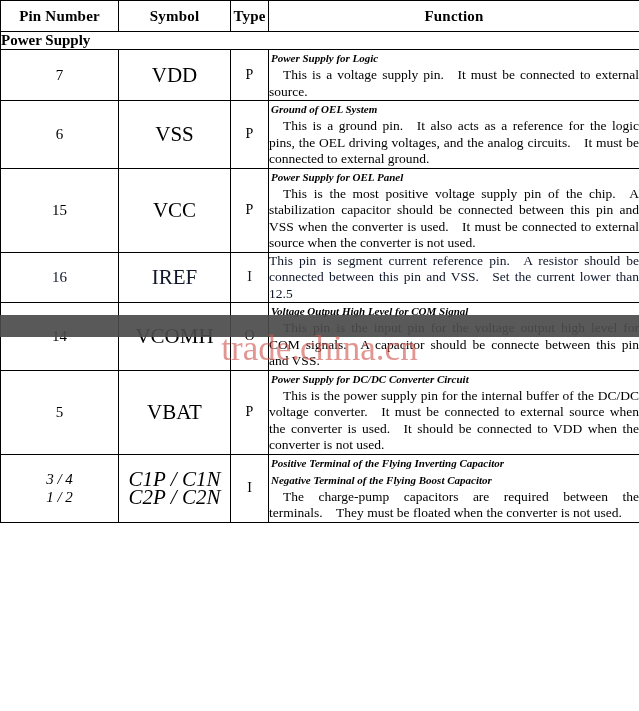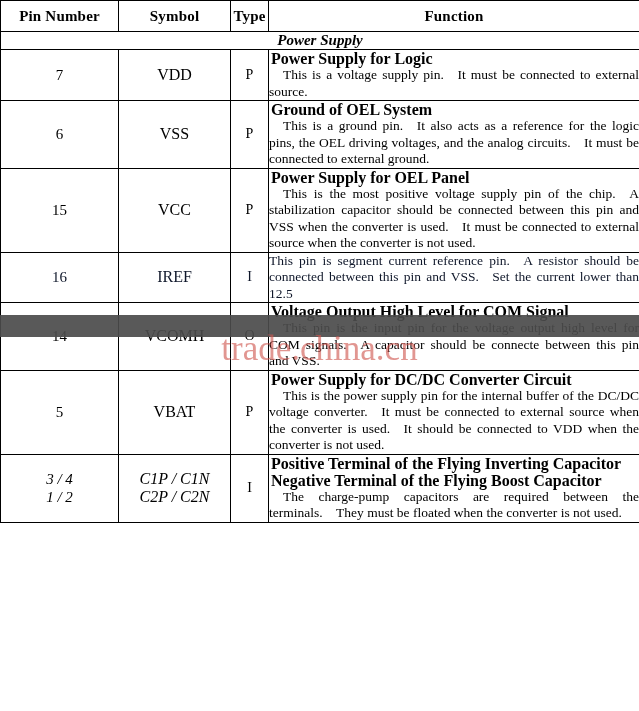--- a/index.html
+++ b/index.html
@@ -39,39 +39,39 @@
   col.c4 { width: 371px; }
 
   thead th {
     font-weight: bold;
     font-size: 15px;
     text-align: center;
     height: 30px;
     letter-spacing: 0.2px;
   }
   .section-row td {
-    font-style: italic;
     font-weight: bold;
     font-size: 15px;
     padding: 3px 0 3px 10px;
-    text-align: center;
+    text-align: left;
   }
   td.num, td.sym, td.type {
     text-align: center;
     font-size: 15px;
   }
-  td.sym { font-size: 16px; }
+  td.sym { font-size: 21px; }
   td.type { font-size: 14px; }
   td.func {
     text-align: left;
     padding: 2px 6px 3px 6px;
   }
   .func-title {
+    font-style: italic;
     font-weight: bold;
-    font-size: 16px;
+    font-size: 11px;
     line-height: 17px;
     padding-left: 2px;
   }
   .func-body {
     font-size: 13.5px;
     line-height: 16.5px;
     text-align: justify;
     text-indent: 14px;
     margin-top: 0px;
   }

